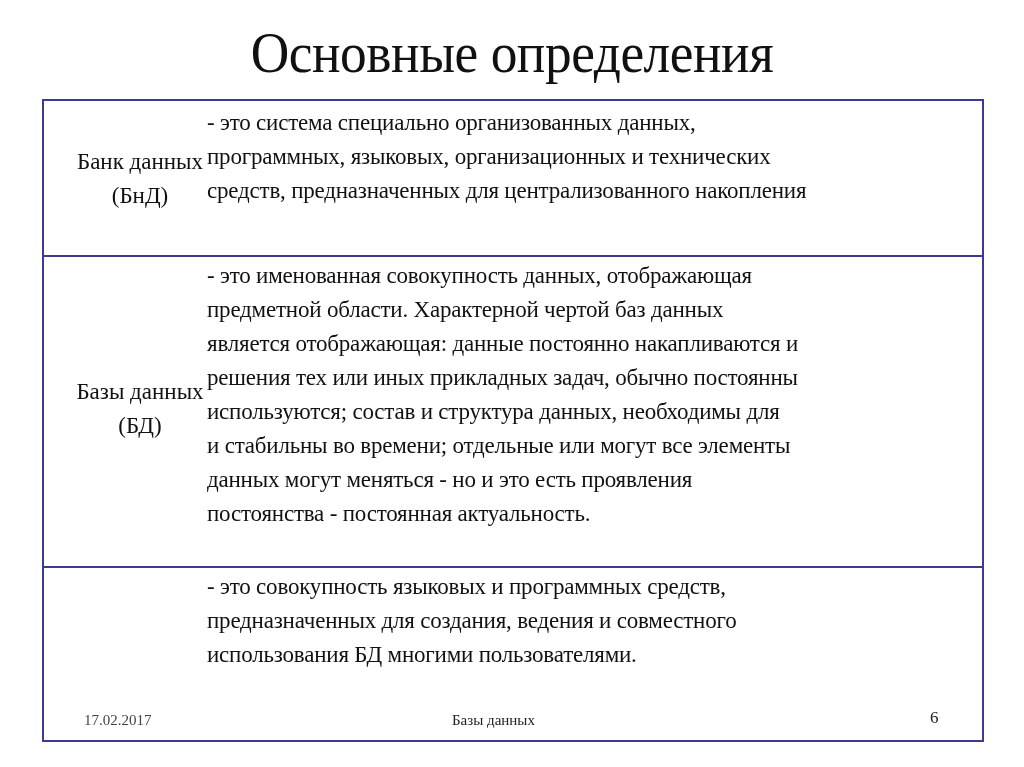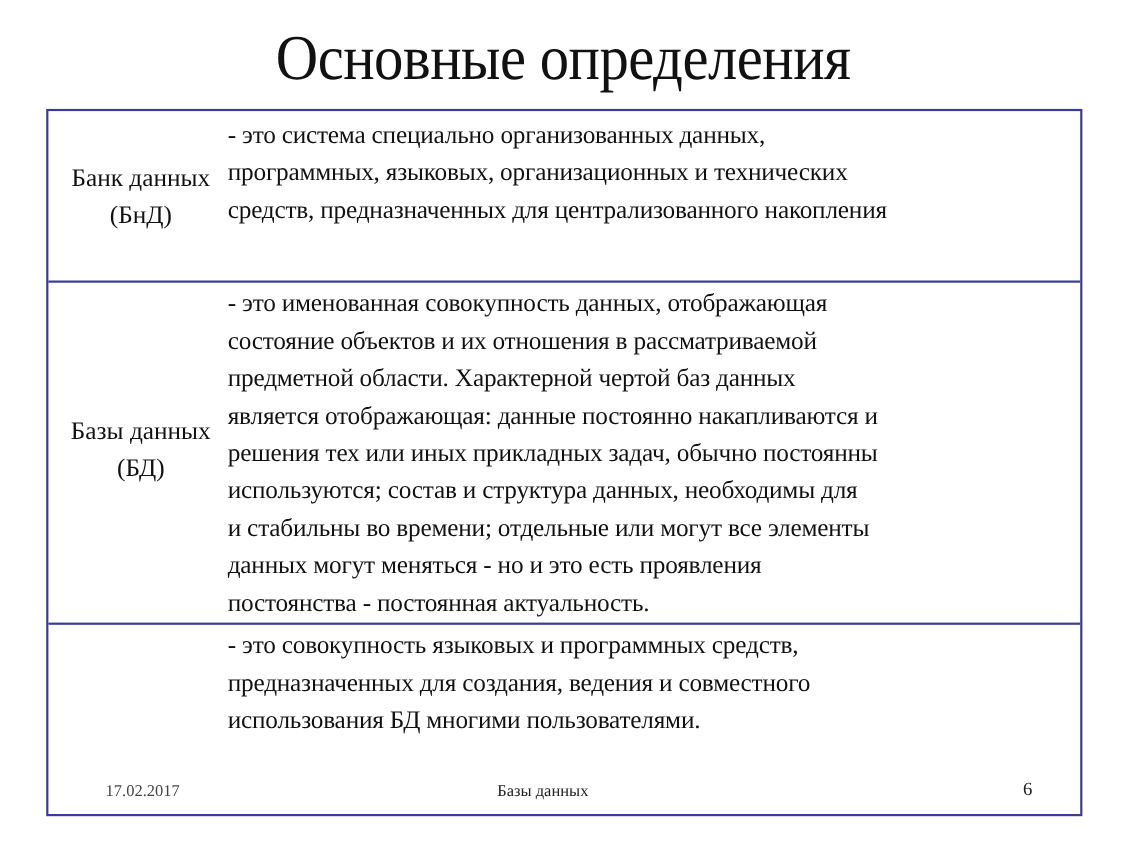--- a/index.html
+++ b/index.html
@@ -11,32 +11,32 @@
     position:absolute; left:0; top:18px; width:1024px; text-align:center;
     font-size:58px; line-height:70px; letter-spacing:-0.5px; transform:scaleX(0.92);
   }
   .table {
     position:absolute; left:42px; top:99px; width:938px; height:639px;
     border:2px solid #3b3b96; box-sizing:content-box;
   }
   .row { position:absolute; left:0; width:938px; }
   .row.sep { border-top:2px solid #3b3b96; }
   .term {
-    position:absolute; left:0; width:168px; text-align:center;
+    position:absolute; left:12px; width:168px; text-align:center;
     font-size:23px; line-height:34px;
   }
   .def {
     position:absolute; left:163px; width:765px;
     font-size:23px; line-height:34px; letter-spacing:-0.2px;
   }
   .def span, .term span { display:block; white-space:nowrap; }
   .footer-date, .footer-center, .footer-num {
     position:absolute; font-size:15px; line-height:18px; color:#222;
   }
-  .footer-date { left:96px; top:711px; color:#444; }
+  .footer-date { left:84px; top:711px; color:#444; }
   .footer-center { left:452px; top:711px; }
   .footer-num { left:930px; top:709px; font-size:17px; }
 </style>
 </head>
 <body>
 
 <div class="title">Основные определения</div>
 
 <div class="table">
 
@@ -52,21 +52,20 @@
     </div>
   </div>
 
   <div class="row sep" style="top:154px; height:309px;">
     <div class="term" style="top:118px;">
       <span>Базы данных</span>
       <span>(БД)</span>
     </div>
     <div class="def" style="top:2px;">
       <span>- это именованная совокупность данных, отображающая</span>
-      <span>состояние объектов и их отношения в рассматриваемой</span>
       <span>предметной области. Характерной чертой баз данных</span>
       <span>является отображающая: данные постоянно накапливаются и</span>
       <span>решения тех или иных прикладных задач, обычно постоянны</span>
       <span>используются; состав и структура данных, необходимы для</span>
       <span>и стабильны во времени; отдельные или могут все элементы</span>
       <span>данных могут меняться - но и это есть проявления</span>
       <span>постоянства - постоянная актуальность.</span>
     </div>
   </div>
 

